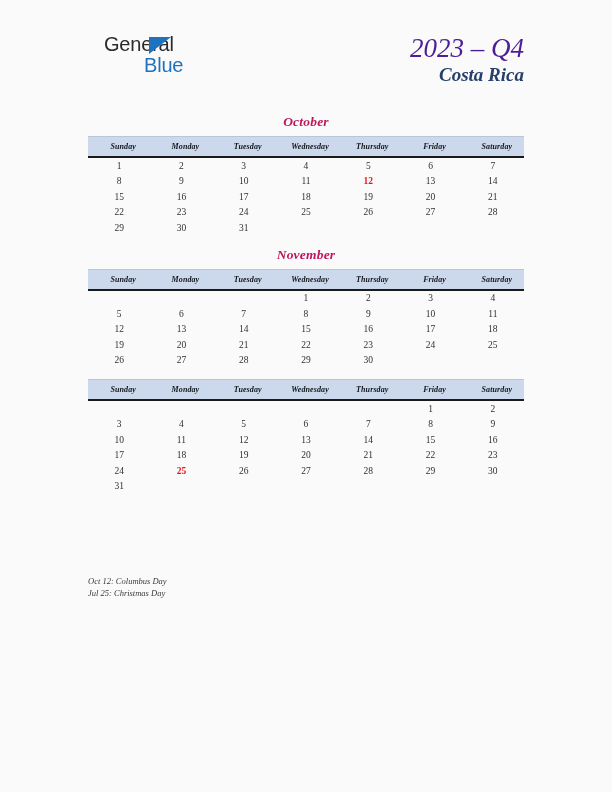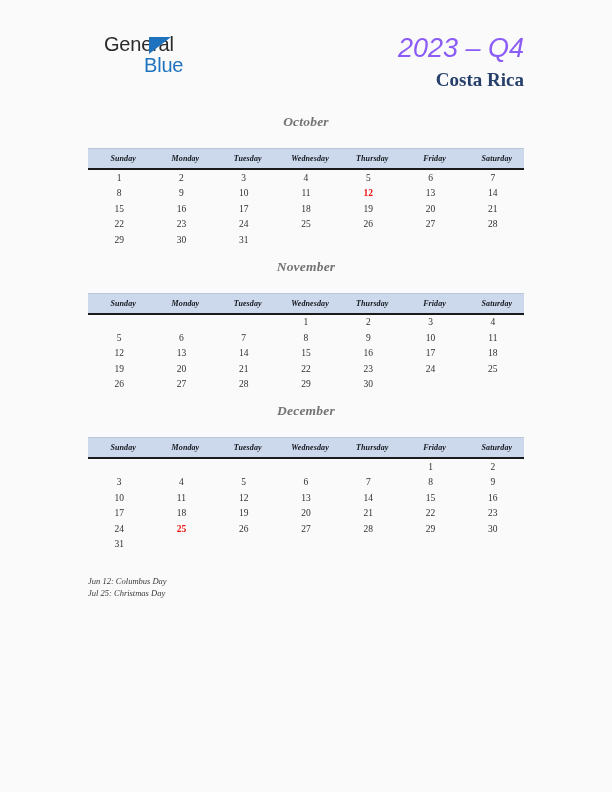--- a/index.html
+++ b/index.html
@@ -60,56 +60,56 @@
     line-height: 1;
   }
 
   .title-block {
     position: absolute;
     right: 88px;
     top: 34px;
     text-align: right;
   }
   .title-main {
-    font-family: Liberation Sans, sans-serif;
+    font-family: Liberation Serif, serif;
     font-style: italic;
     font-size: 27px;
-    color: #8b5cf6;
+    color: #4c1d95;
     line-height: 1.1;
     white-space: nowrap;
   }
   .title-sub {
     font-family: "Liberation Serif", serif;
+    font-style: italic;
     font-weight: bold;
     font-size: 19px;
     color: #27406b;
     line-height: 1.2;
-    margin-top: 5px;
     white-space: nowrap;
   }
 
   
   .months {
     position: absolute;
     left: 88px;
     top: 114px;
     width: 436px;
   }
   .month {
     width: 436px;
     margin-bottom: 11px;
   }
   .month-name {
     text-align: center;
     font-family: "Liberation Serif", serif;
     font-style: italic;
     font-weight: bold;
     font-size: 13.5px;
-    color: #737373;
-    padding-bottom: 18px;
+    color: #be185d;
+    padding-bottom: 6px;
     letter-spacing: 0.2px;
   }
   table.cal {
     width: 436px;
     border-collapse: collapse;
     table-layout: fixed;
   }
   table.cal thead th {
     background: #ccd9ec;
     border-top: 1px solid #b9c6da;
@@ -291,21 +291,20 @@
             <td>28</td>
             <td>29</td>
             <td>30</td>
             <td class="empty"></td>
             <td class="empty"></td>
           </tr>
         </tbody>
       </table>
     </div>
     <div class="month">
-      <div class="month-name">December</div>
       <table class="cal">
         <thead>
           <tr>
             <th>Sunday</th>
             <th>Monday</th>
             <th>Tuesday</th>
             <th>Wednesday</th>
             <th>Thursday</th>
             <th>Friday</th>
             <th>Saturday</th>
@@ -365,15 +364,15 @@
             <td class="empty"></td>
             <td class="empty"></td>
             <td class="empty"></td>
           </tr>
         </tbody>
       </table>
     </div>
   </div>
 
 <div class="footnotes">
-    <div class="footnote">Jun 12: Columbus Day</div>
+    <div class="footnote">Oct 12: Columbus Day</div>
     <div class="footnote">Jul 25: Christmas Day</div>
   </div>
 
 </body></html>

